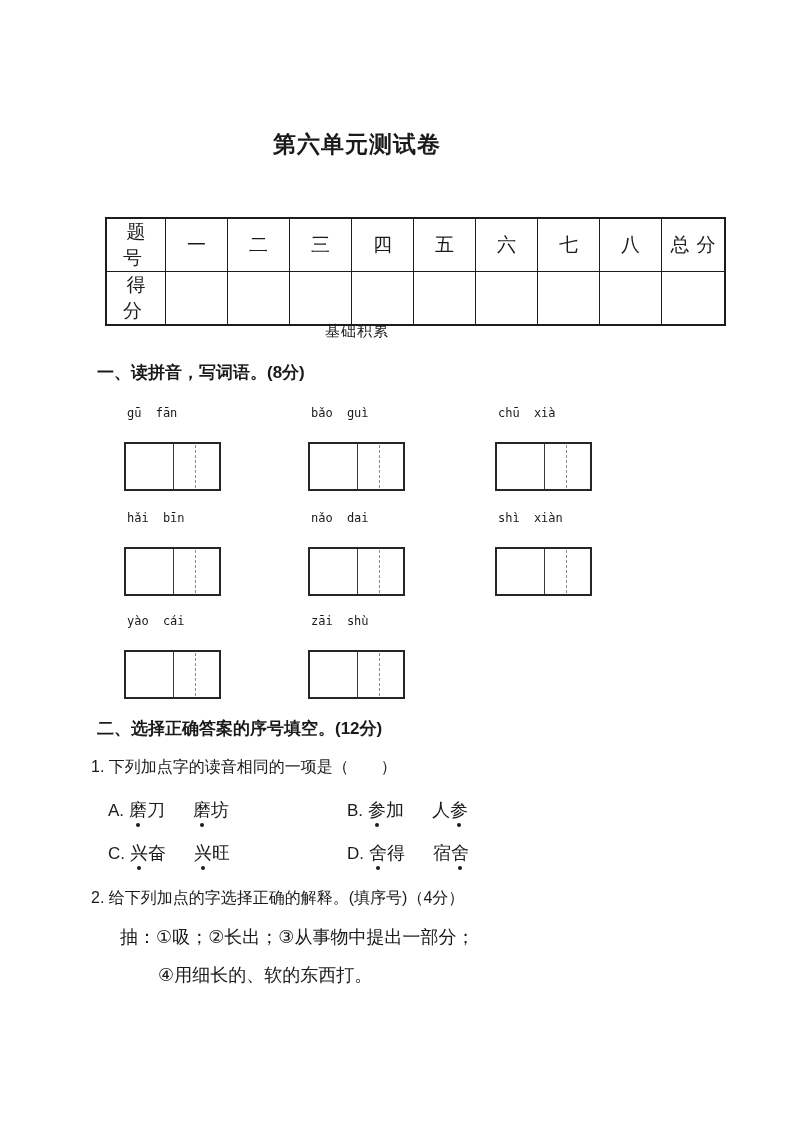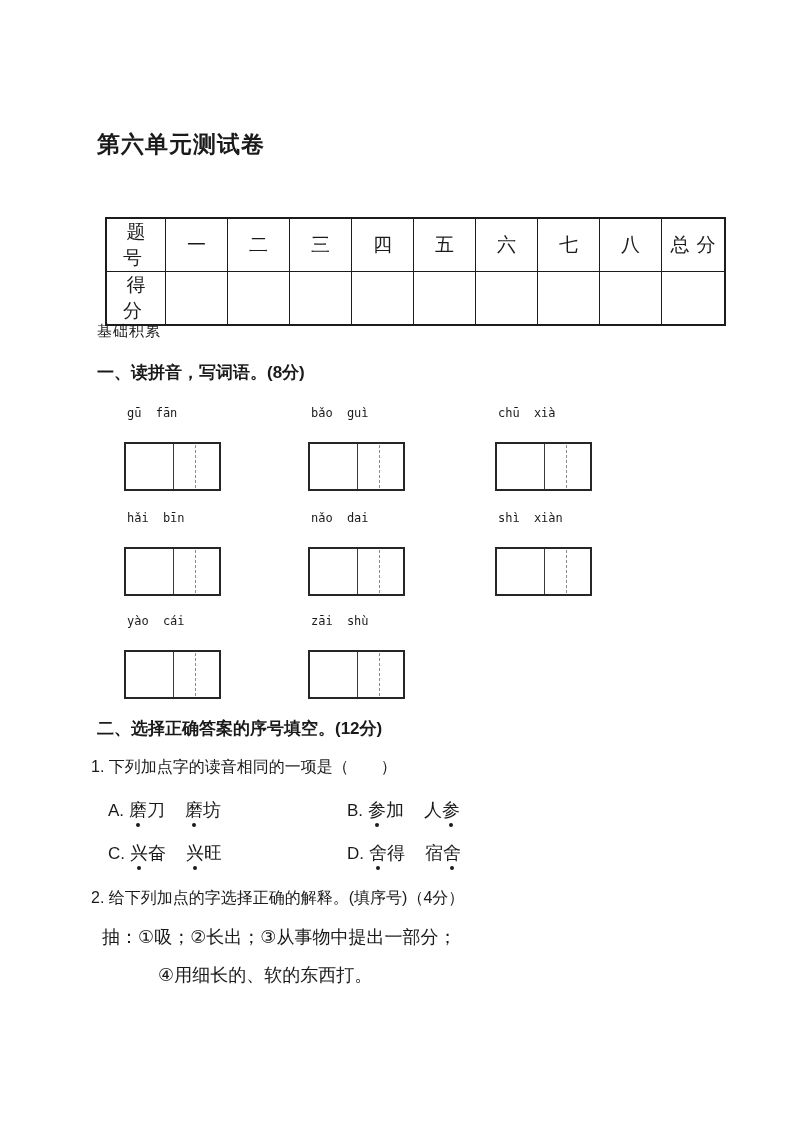--- a/index.html
+++ b/index.html
@@ -6,21 +6,21 @@
   .sheet{
     position:relative;
     width:793px;height:1122px;
     margin:0 auto;
     background:#ffffff;
     font-family:"Liberation Sans","DejaVu Sans",sans-serif;
     color:#1a1a1a;
     overflow:hidden;
   }
   .abs{position:absolute;}
-  .center-col{position:absolute;left:97px;width:520px;}
+  .center-col{position:absolute;left:97px;width:520px;text-align:center;}
 
   .title{font-size:23px;font-weight:bold;letter-spacing:1px;}
   .subtitle{font-size:18px;}
   .subtitle .gap{display:inline-block;width:38px;}
 
   
   table.score{border-collapse:collapse;table-layout:fixed;padding-left:19px;}
   table.score td{
     border:1.6px solid #1c1c1c;
     text-align:center;vertical-align:middle;
@@ -53,21 +53,21 @@
   }
   .wbox .dsh{
     position:absolute;left:74%;top:1px;bottom:1px;width:0;
     border-left:1.5px dashed #8a8a8a;
   }
 
   
   .opt{position:absolute;font-size:18px;white-space:nowrap;}
   .opt .letter{display:inline-block;margin-right:5px;font-size:17px;}
   .opt .w{display:inline-block;}
-  .opt .w + .w{margin-left:20px;}
+  .opt .w + .w{margin-left:28px;}
   .em{display:inline-block;position:relative;}
   .em::after{
     content:"";position:absolute;left:50%;bottom:-5px;
     transform:translateX(-50%);
     width:4px;height:4px;border-radius:50%;background:#1b1b1b;
   }
   .defline{font-size:18px;white-space:nowrap;}
 </style>
 </head>
 <body>
@@ -181,16 +181,16 @@
   </div>
 
   <div class="opt" style="left:108px;top:841px">
     <span class="letter">C.</span><span class="w"><span></span><span class="em">兴</span><span>奋</span></span><span class="w"><span></span><span class="em">兴</span><span>旺</span></span>
   </div>
   <div class="opt" style="left:347px;top:841px">
     <span class="letter">D.</span><span class="w"><span></span><span class="em">舍</span><span>得</span></span><span class="w"><span>宿</span><span class="em">舍</span><span></span></span>
   </div>
 
   <div class="abs stem" style="left:91px;top:888px">2. 给下列加点的字选择正确的解释。(填序号)（4分）</div>
-  <div class="abs defline" style="left:102px;top:925px">抽：①吸；②长出；③从事物中提出一部分；</div>
+  <div class="abs defline" style="left:120px;top:925px">抽：①吸；②长出；③从事物中提出一部分；</div>
   <div class="abs defline" style="left:158px;top:963px">④用细长的、软的东西打。</div>
 
 </div>
 
 </body></html>

